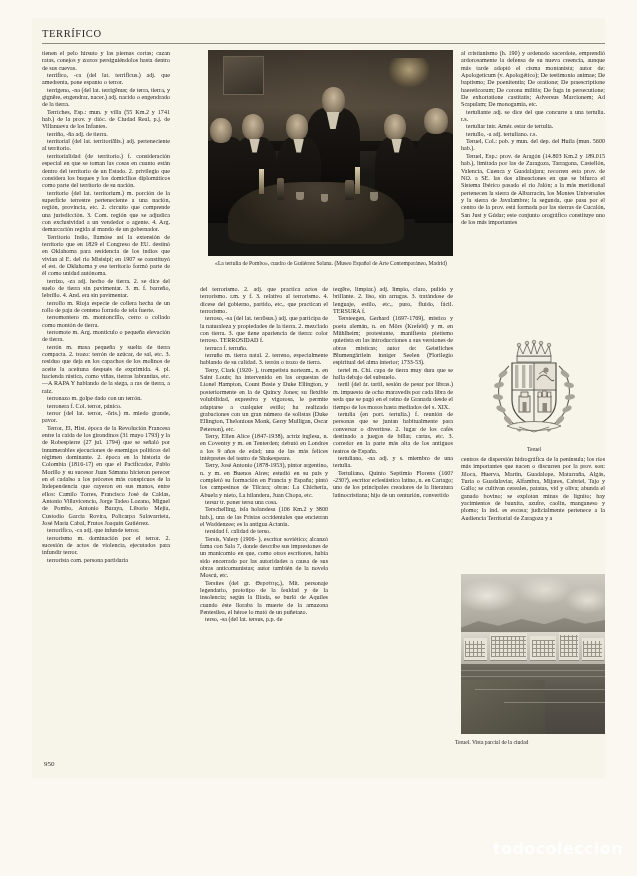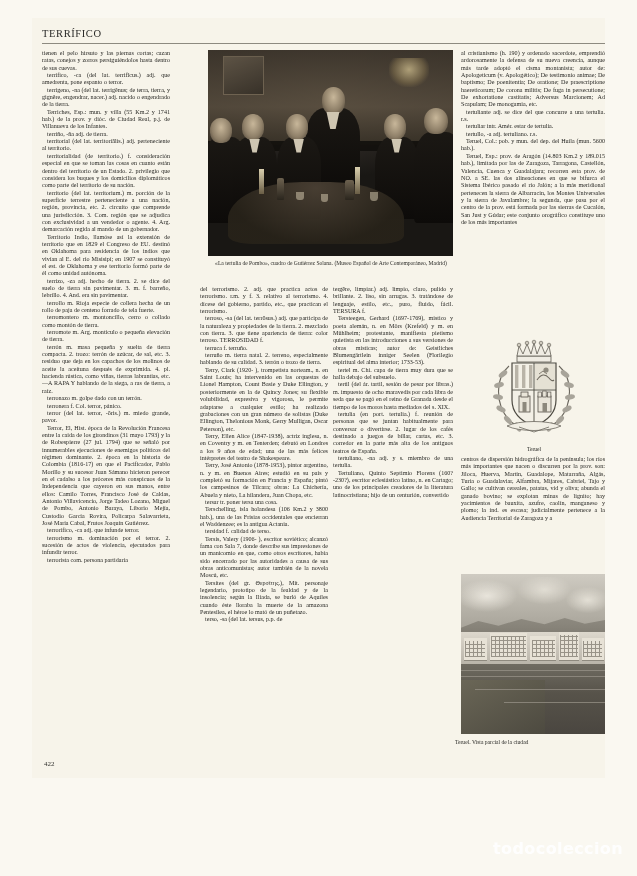--- a/index.html
+++ b/index.html
@@ -404,15 +404,15 @@
 
     <div class="ground"></div>
     <div class="field"></div>
     <div class="rail" style="left:0;top:60%;width:100%;"></div>
     <div class="rail" style="left:0;top:64%;width:100%;"></div>
     <div class="rail" style="left:10%;top:72%;width:90%;"></div>
     <div class="rail" style="left:30%;top:80%;width:70%;"></div>
   </div>
   <div class="cap cap-bot">Teruel. Vista parcial de la ciudad</div>
 
-  <div class="folio">422</div>
+  <div class="folio">950</div>
   <div class="watermark">todocoleccion</div>
 </div>
 
 </body></html>

